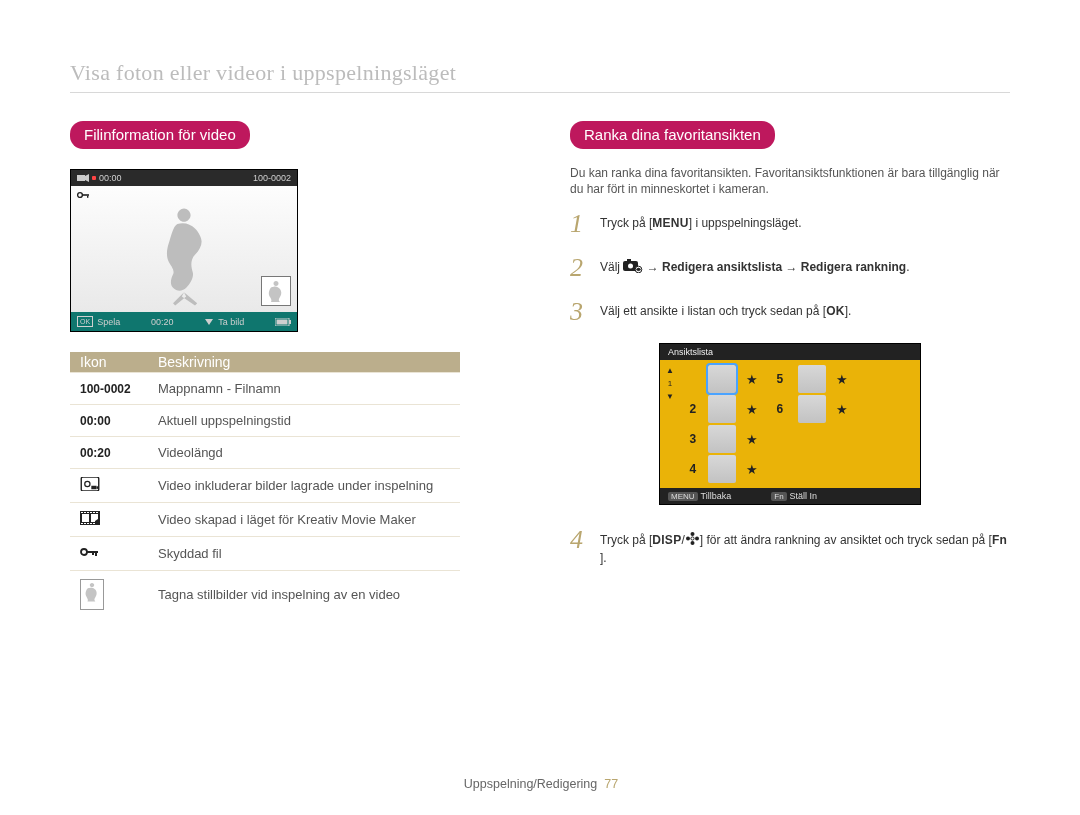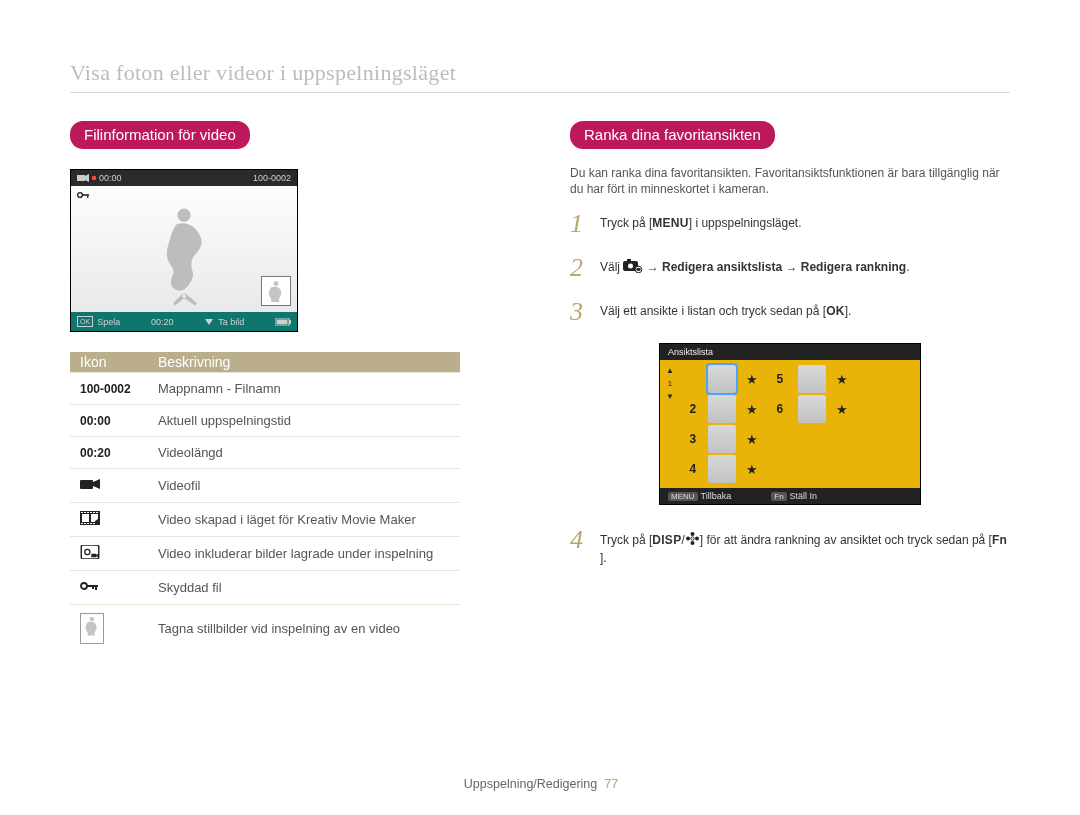--- a/index.html
+++ b/index.html
@@ -263,26 +263,28 @@
       <tr>
         <td class="icon-cell">00:00</td>
         <td>Aktuell uppspelningstid</td>
       </tr>
       <tr>
         <td class="icon-cell">00:20</td>
         <td>Videolängd</td>
       </tr>
       <tr>
         <td class="icon-cell">
-          <svg class="icon-svg" viewBox="0 0 20 14">
-                <rect x="0" y="3" width="13" height="9" rx="1" fill="#222"></rect>
-                <path d="M13 5 L20 2 L20 12 L13 9 Z" fill="#222"></path>
+          <svg class="icon-svg" viewBox="0 0 20 16">
+                <rect x="0" y="0" width="20" height="16" rx="2" fill="none" stroke="#222" stroke-width="1.6"></rect>
+                <circle cx="7" cy="8" r="3" fill="none" stroke="#222" stroke-width="1.4"></circle>
+                <rect x="11.5" y="10" width="6" height="4" fill="#222"></rect>
+                <path d="M17.5 11 L20 10 L20 14 L17.5 13 Z" fill="#222"></path>
               </svg>
         </td>
-        <td>Videofil</td>
+        <td>Video inkluderar bilder lagrade under inspelning</td>
       </tr>
       <tr>
         <td class="icon-cell">
           <svg class="icon-svg" viewBox="0 0 20 14">
                 <rect x="0" y="0" width="20" height="14" fill="#222"></rect>
                 <rect x="2" y="3" width="7" height="8" fill="#fff"></rect>
                 <rect x="11" y="3" width="7" height="8" fill="#fff"></rect>
                 <g fill="#fff">
                   <rect x="1" y="1" width="2" height="1"></rect>
                   <rect x="4" y="1" width="2" height="1"></rect>
@@ -297,31 +299,20 @@
                   <rect x="13" y="12" width="2" height="1"></rect>
                   <rect x="16" y="12" width="2" height="1"></rect>
                 </g>
                 <path d="M15 10 L18 8 L20 9 L20 13 L15 13 Z" fill="#222"></path>
               </svg>
         </td>
         <td>Video skapad i läget för Kreativ Movie Maker</td>
       </tr>
       <tr>
         <td class="icon-cell">
-          <svg class="icon-svg" viewBox="0 0 20 16">
-                <rect x="0" y="0" width="20" height="16" rx="2" fill="none" stroke="#222" stroke-width="1.6"></rect>
-                <circle cx="7" cy="8" r="3" fill="none" stroke="#222" stroke-width="1.4"></circle>
-                <rect x="11.5" y="10" width="6" height="4" fill="#222"></rect>
-                <path d="M17.5 11 L20 10 L20 14 L17.5 13 Z" fill="#222"></path>
-              </svg>
-        </td>
-        <td>Video inkluderar bilder lagrade under inspelning</td>
-      </tr>
-      <tr>
-        <td class="icon-cell">
           <svg class="icon-svg" viewBox="0 0 20 12">
                 <circle cx="4" cy="6" r="3" fill="none" stroke="#222" stroke-width="1.8"></circle>
                 <rect x="7" y="5" width="11" height="2" fill="#222"></rect>
                 <rect x="15" y="7" width="2" height="3" fill="#222"></rect>
                 <rect x="12" y="7" width="2" height="2" fill="#222"></rect>
               </svg>
         </td>
         <td>Skyddad fil</td>
       </tr>
       <tr>

